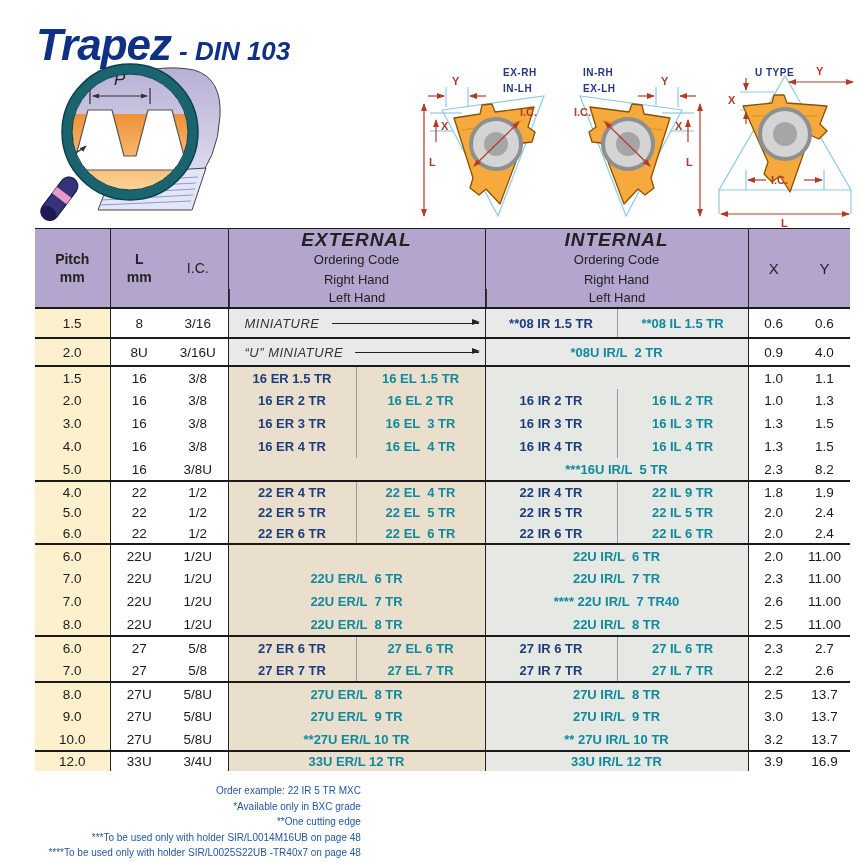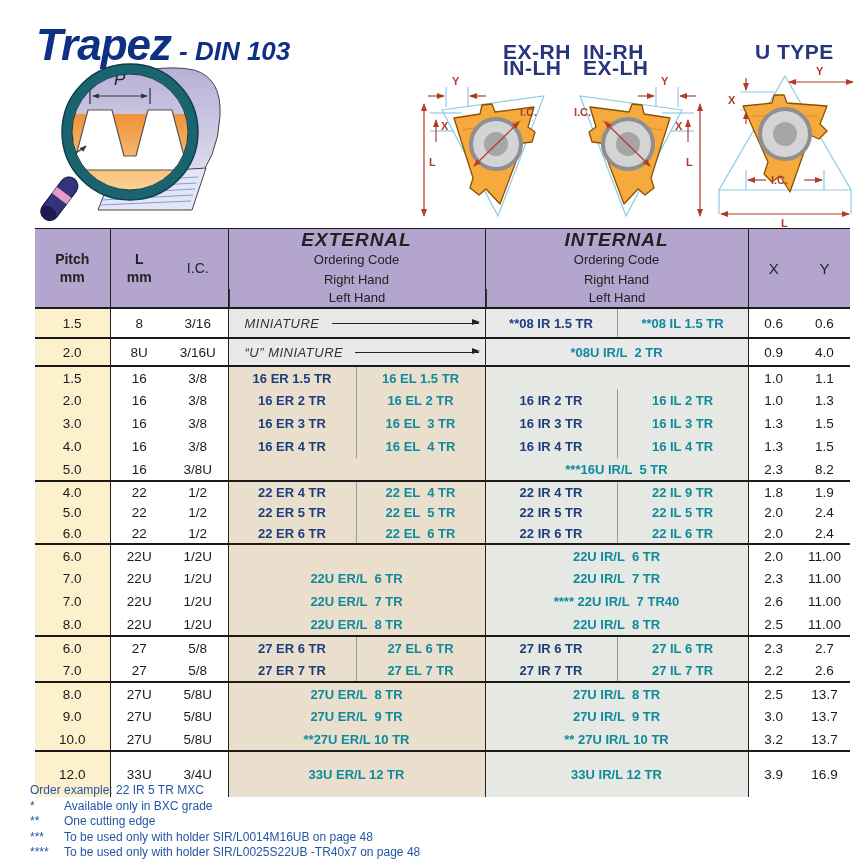--- a/index.html
+++ b/index.html
@@ -6,21 +6,21 @@
   body{
     width:861px;height:862px;position:relative;overflow:hidden;
     background:#ffffff;font-family:"Liberation Sans",sans-serif;
   }
   
   .title{position:absolute;left:36px;top:20px;white-space:nowrap;}
   .t-main{font-size:44px;font-weight:bold;font-style:italic;color:#0e3183;letter-spacing:-1px;}
   .t-sub{font-size:26px;font-weight:bold;font-style:italic;color:#0e3183;margin-left:8px;}
   
   .fig{position:absolute;}
-  .ins-label{position:absolute;top:44px;color:#26357e;font-weight:bold;font-size:21px;line-height:16px;letter-spacing:.5px;}
+  .ins-label{position:absolute;top:65px;color:#26357e;font-weight:bold;font-size:10px;line-height:16px;letter-spacing:.5px;}
   .dimtxt{fill:#b23b28;font-size:11px;font-weight:bold;font-family:"Liberation Sans",sans-serif;}
   
   table.main{
     position:absolute;left:35px;top:228px;width:815px;
     border-collapse:collapse;table-layout:fixed;
     border-top:1.5px solid #1a1a1a;
   }
   thead th{
     background:#b3a5cd;color:#222;font-weight:normal;height:72px;padding:0;
     border-bottom:2px solid #1a1a1a;vertical-align:middle;
@@ -48,21 +48,21 @@
   tr.blk td{border-top:2px solid #1a1a1a;}
   .code{font-weight:bold;font-size:13px;white-space:pre;}
   .navy{color:#1d3d7d;}
   .teal{color:#0f8a9c;}
   .noteWrap{display:flex;align-items:center;padding-left:16px;padding-right:6px;}
   .noteText{font-style:italic;color:#333;font-size:13px;letter-spacing:.5px;white-space:nowrap;text-align:center;}
   .arr{flex:1;height:0;border-top:1.4px solid #222;margin-left:12px;position:relative;}
   .arr::after{content:"";position:absolute;right:-1px;top:-4.2px;width:0;height:0;
     border-left:8px solid #222;border-top:3.5px solid transparent;border-bottom:3.5px solid transparent;}
   
-  .footer{position:absolute;left:30px;top:783px;color:#2456a4;font-size:12px;line-height:15.6px;}
+  .footer{position:absolute;left:30px;top:783px;color:#2456a4;font-size:10px;line-height:15.6px;text-align:right;}
   .fmark{display:inline-block;width:34px;}
 </style>
 </head>
 <body>
 
 <div class="title">
   <span class="t-main">Trapez</span><span class="t-sub">- DIN 103</span>
 </div>
 
 <svg class="fig" style="left:26px;top:54px" width="214" height="174" viewBox="0 0 214 174">
@@ -445,21 +445,21 @@
       </tr>
       <tr style="height: 23px;">
         <td class="pitch">10.0</td>
         <td class="lcol">27U</td>
         <td class="icol">5/8U</td>
         <td class="ext code teal span2" colspan="2">**27U ER/L 10 TR</td>
         <td class="int code teal span2" colspan="2">** 27U IR/L 10 TR</td>
         <td class="xcol">3.2</td>
         <td class="ycol">13.7</td>
       </tr>
-      <tr class="blk" style="height: 46px;">
+      <tr class="blk" style="height: 20px;">
         <td class="pitch">12.0</td>
         <td class="lcol">33U</td>
         <td class="icol">3/4U</td>
         <td class="ext code teal span2" colspan="2">33U ER/L 12 TR</td>
         <td class="int code teal span2" colspan="2">33U IR/L 12 TR</td>
         <td class="xcol">3.9</td>
         <td class="ycol">16.9</td>
       </tr>
     </tbody>
 </table>

